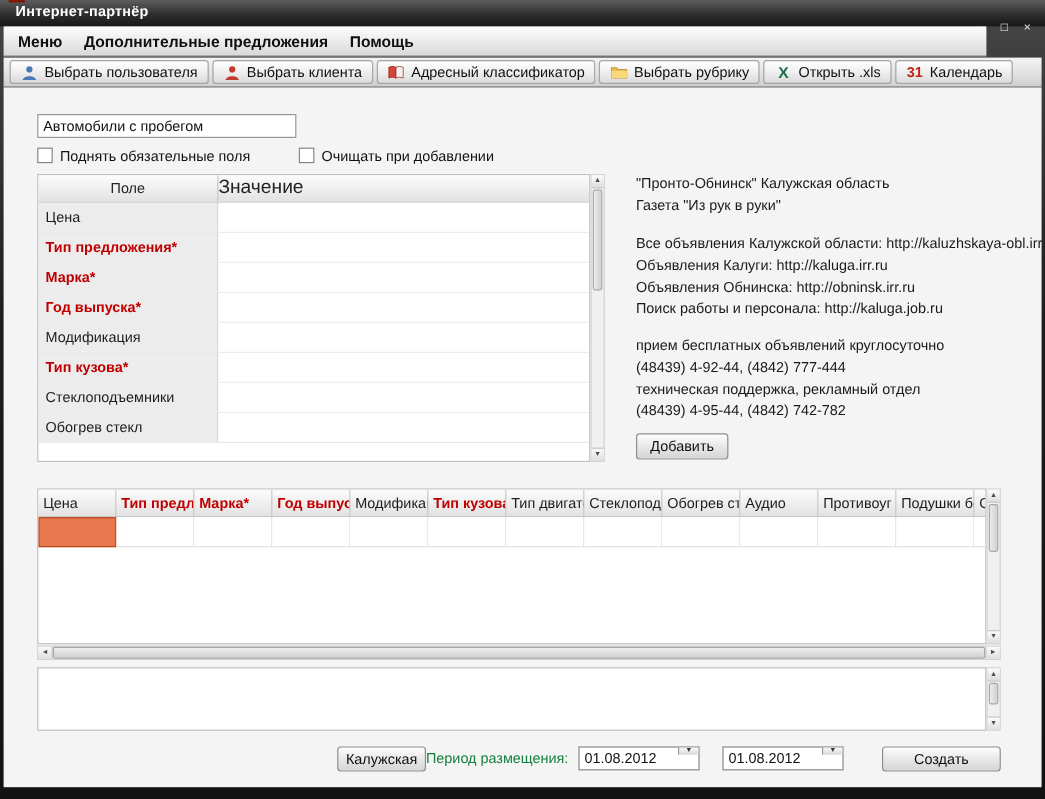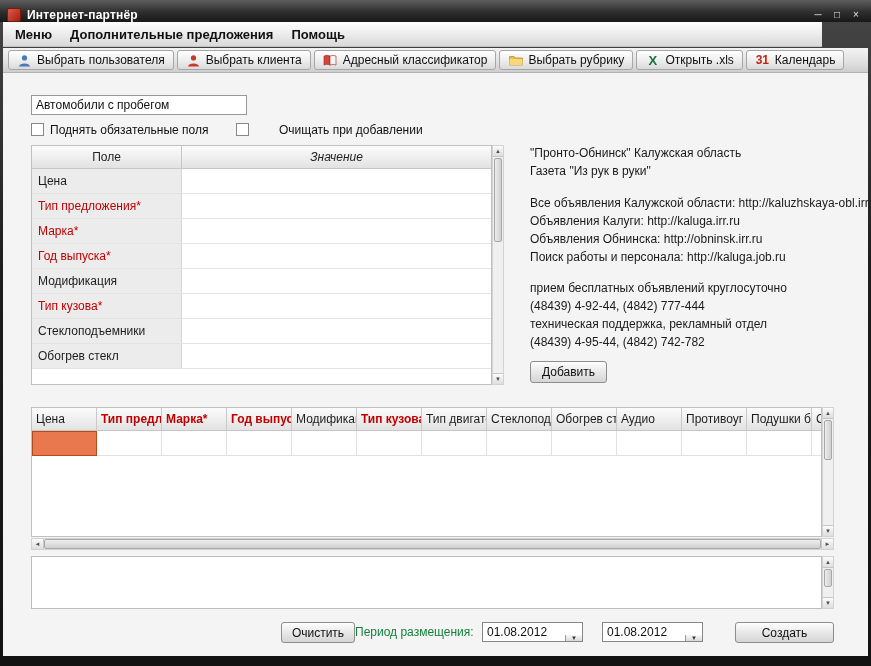--- a/index.html
+++ b/index.html
@@ -1,20 +1,20 @@
 <!DOCTYPE html>
 <html><head>
 <meta charset="utf-8">
 <style>
   * { margin:0; padding:0; box-sizing:border-box; }
   html,body { width:871px; height:666px; background:#161616; font-family:"Liberation Sans", sans-serif; }
   .window { position:relative; width:871px; height:666px; background:linear-gradient(#474747,#1d1d1d 40%,#121212); overflow:hidden; }
 
   
-  .titlebar { position:absolute; left:0; top:0; width:100%; height:22px; display:flex; align-items:flex-end; padding:0 7px; background:linear-gradient(#5d5d5d,#2e2e2e 55%,#181818); }
+  .titlebar { position:absolute; left:0; top:0; width:100%; height:22px; display:flex; align-items:flex-start; padding:0 7px; background:linear-gradient(#5d5d5d,#2e2e2e 55%,#181818);flex-direction:column; }
   .app-icon { width:14px; height:14px; border-radius:2px; background:linear-gradient(135deg,#e05a4a,#a31f12); border:1px solid #7e170c; }
   .title { color:#ffffff; font-weight:bold; font-size:12px; margin-left:6px; letter-spacing:.2px; }
   .winbtns { margin-left:auto; display:flex; gap:3px; }
   .winbtn { width:16px; height:15px; color:#e6e6e6; font-size:10px; display:flex; align-items:center; justify-content:center; cursor:default; }
 
   
   .menubar { position:absolute; left:3px; top:22px; width:819px; height:25px; background:linear-gradient(#fdfdfd,#ececec 50%,#d9d9d9); border-bottom:1px solid #c2c2c2; display:flex; align-items:center; padding-left:12px; }
   .menu-item { font-size:13px; font-weight:bold; color:#101010; padding:0 9px; }
   .menu-item:first-child { padding-left:0; }
 
@@ -24,31 +24,31 @@
   .ticon { display:inline-flex; width:15px; height:14px; align-items:center; justify-content:center; }
   .xglyph { color:#1d7044; font-weight:bold; font-size:13px; }
   .calglyph { color:#c22312; font-weight:bold; font-size:12px; }
 
   
   .client { position:absolute; left:3px; top:73px; width:865px; height:583px; background:#f4f4f4; }
 
   .rubric { position:absolute; left:28px; top:22px; width:216px; height:20px; border:1px solid #979797; background:#fff; font-family:inherit; font-size:12px; padding:0 4px; color:#111; }
 
   .cb { position:absolute; top:49px; height:15px; display:flex; align-items:center; font-size:12px; color:#111; }
-  .cb1 { left:28px; } .cb2 { left:233px;gap:24px; }
+  .cb1 { left:28px; } .cb2 { left:246px; }
   .cbbox { width:13px; height:13px; background:#fff; border:1px solid #878787; margin-right:6px; }
 
   
   .ftable { position:absolute; left:28px; top:72px; width:461px; height:240px; border:1px solid #c0c0c0; background:#fff; overflow:hidden; }
   .fhead { display:flex; height:23px; background:linear-gradient(#fcfcfc,#e2e2e2); border-bottom:1px solid #c6c6c6; }
   .fh1 { width:150px; border-right:1px solid #c6c6c6; text-align:center; line-height:22px; font-size:12px; color:#222; }
-  .fh2 { flex:1; text-align:center; line-height:22px; font-size:12px; color:#222;font-style:italic; }
+  .fh2 { flex:1; text-align:left; line-height:22px; font-size:16px; color:#222; }
   .frow { display:flex; height:25px; border-bottom:1px solid #e3e3e3; }
   .fcl { width:150px; background:#ececec; border-right:1px solid #d4d4d4; font-size:12px; line-height:24px; padding-left:6px; color:#1d1d1d; white-space:nowrap; overflow:hidden; }
-  .fcl.req { color:#c00000; font-weight:normal; }
+  .fcl.req { color:#c00000; font-weight:bold; }
   .fcv { flex:1; background:#fff; }
 
   
   .vscroll { position:absolute; width:12px; background:#f0f0f0; border:1px solid #d2d2d2; }
   .fscroll { left:489px; top:72px; height:240px; }
   .gscroll { left:819px; top:334px; height:130px; }
   .nscroll { left:819px; top:483px; height:53px; }
   .sarrow { height:11px; font-size:6px; color:#4e4e4e; text-align:center; line-height:11px; background:linear-gradient(#fbfbfb,#dedede); border-bottom:1px solid #c6c6c6; }
   .sbottom { position:absolute; left:0; right:0; bottom:0; border-bottom:none; border-top:1px solid #c6c6c6; }
   .sthumb { position:absolute; left:1px; right:1px; top:12px; background:linear-gradient(90deg,#ececec,#cfcfcf); border:1px solid #a8a8a8; border-radius:2px; }
@@ -74,21 +74,21 @@
   .ghead { display:flex; height:23px; width:900px; background:linear-gradient(#fcfcfc,#e2e2e2); border-bottom:1px solid #c6c6c6; }
   .gh { flex:0 0 65px; width:65px; border-right:1px solid #c9c9c9; font-size:12px; line-height:22px; padding-left:4px; color:#1d1d1d; white-space:nowrap; overflow:hidden; }
   .gh.req { color:#c00000; font-weight:bold; }
   .grow { display:flex; height:25px; width:900px; }
   .gc { flex:0 0 65px; width:65px; border-right:1px solid #e1e1e1; border-bottom:1px solid #e1e1e1; background:#fff; }
   .gc.sel { background:#e9784e; border:1px solid #b34b1d; }
 
   .notes { position:absolute; left:28px; top:483px; width:791px; height:53px; border:1px solid #bdbdbd; background:#fff; resize:none; font-family:inherit; font-size:12px; outline:none; }
 
   .periodlbl { position:absolute; left:352px; top:552px; font-size:12px; color:#15803d; }
-  .combo { position:absolute; top:549px; width:101px; height:20px; border:1px solid #868686; background:#fff; display:flex; align-items:flex-end; }
+  .combo { position:absolute; top:549px; width:101px; height:20px; border:1px solid #868686; background:#fff; display:flex; align-items:flex-start; }
   .combo1 { left:479px; } .combo2 { left:599px; }
   .comboval { flex:1; font-size:12px; line-height:18px; padding-left:4px; color:#111; overflow:hidden; }
   .combobtn { width:17px; border-left:1px solid #9a9a9a; background:linear-gradient(#f8f8f8,#d9d9d9); font-size:6px; color:#333; display:flex; align-items:center; justify-content:center; }
 </style>
 </head>
 <body>
 
 <div class="window">
 
   <div class="titlebar">
@@ -280,21 +280,21 @@
       <div class="harrow hright">►</div>
     </div>
 
     <textarea class="notes" style=""></textarea>
     <div class="vscroll nscroll">
       <div class="sarrow">▲</div>
       <div class="sthumb nthumb"></div>
       <div class="sarrow sbottom">▼</div>
     </div>
 
-    <button class="btn clearbtn">Очистить</button>
+    <button class="btn clearbtn">Калужская</button>
     <div class="periodlbl">Период размещения:</div>
     <div class="combo combo1">
       <span class="comboval">01.08.2012</span>
       <span class="combobtn">▼</span>
     </div>
     <div class="combo combo2">
       <span class="comboval">01.08.2012</span>
       <span class="combobtn">▼</span>
     </div>
     <button class="btn createbtn">Создать</button>

